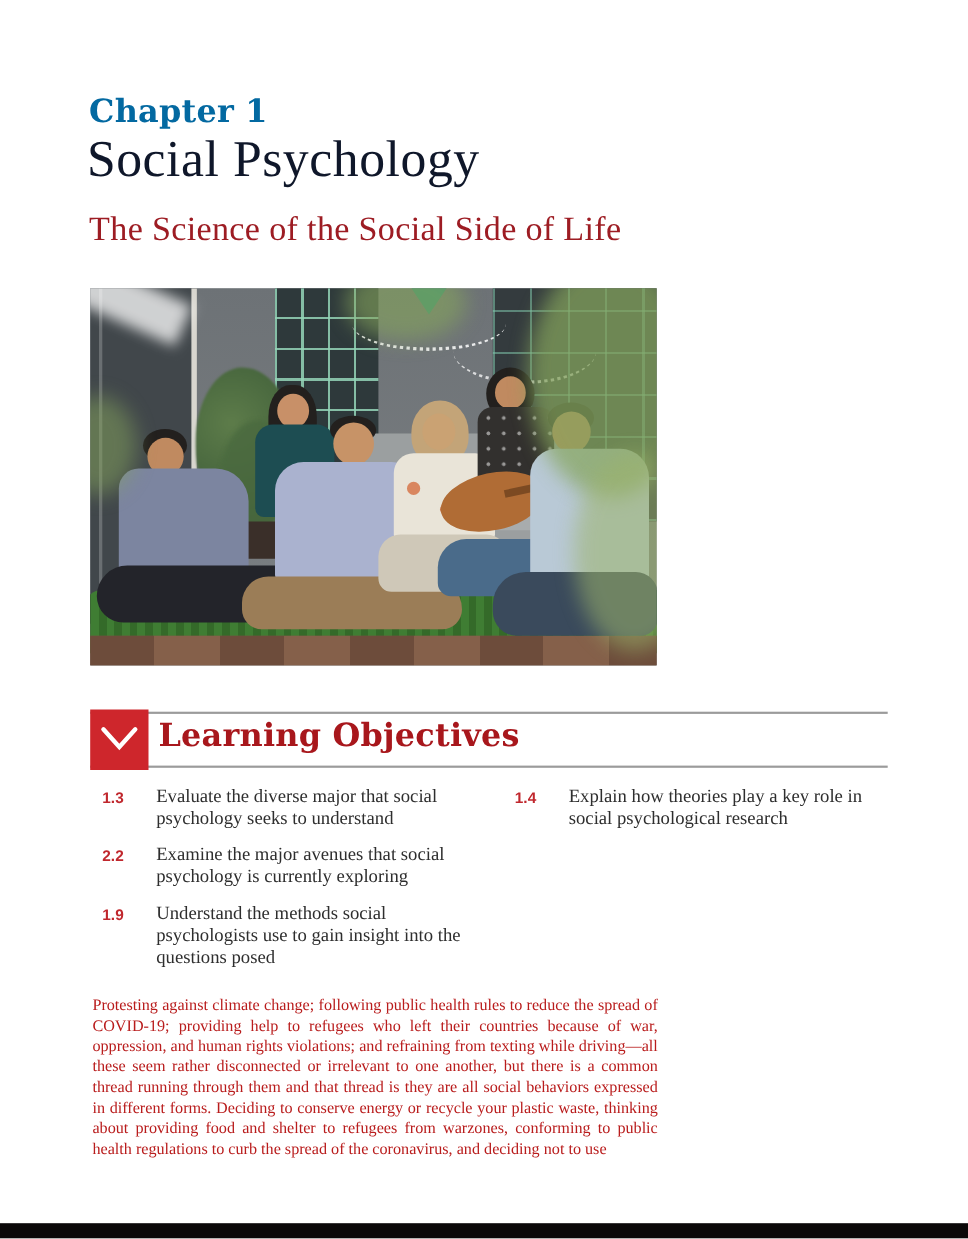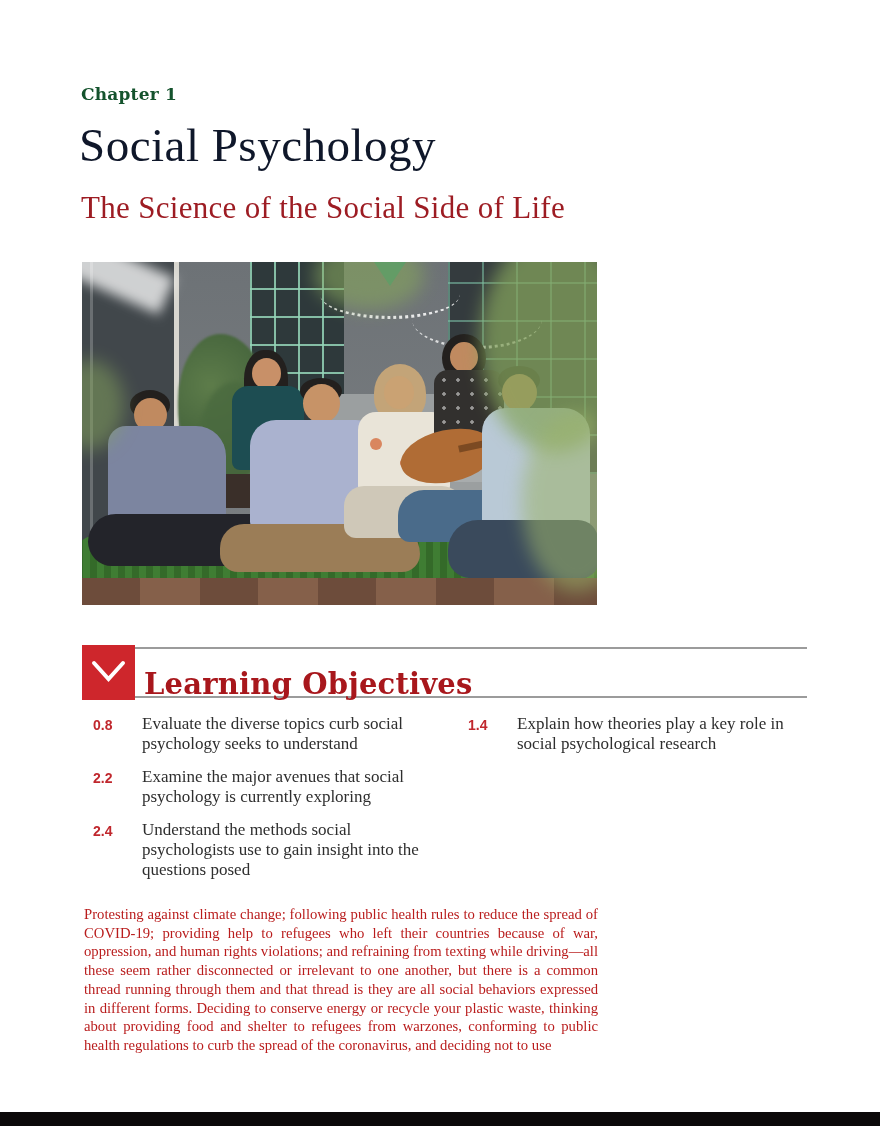--- a/index.html
+++ b/index.html
@@ -6,21 +6,21 @@
   body{
     width:880px;height:1126px;position:relative;background:#ffffff;
     font-family:"Liberation Serif", serif;overflow:hidden;
   }
   .abs{position:absolute;}
 
   
   .kicker{
     left:81px;top:84px;
     font-family:"DejaVu Serif", serif;font-weight:700;
-    font-size:17px;color:#14532d;letter-spacing:.2px;
+    font-size:29px;color:#0369a1;letter-spacing:.2px;
   }
   .title{
     left:79px;top:118px;
     font-family:"Liberation Serif", serif;font-weight:400;
     font-size:47px;color:#0f172a;letter-spacing:.5px;
   }
   .subtitle{
     left:81px;top:190px;
     font-family:"Liberation Serif", serif;font-weight:400;
     font-size:31px;color:#9d1c23;letter-spacing:.3px;
@@ -108,21 +108,21 @@
   .glare{left:-30px;top:-10px;width:120px;height:40px;background:rgba(255,255,255,.75);
     transform:rotate(24deg);filter:blur(6px);}
 
   
   .rule{background:#9b9b9b;height:2px;left:82px;width:725px;}
   .rule-top{top:647px;}
   .rule-bottom{top:696px;}
   .lo-box{left:82px;top:645px;width:53px;height:55px;background:#ce262c;}
   .lo-heading{
     left:144px;top:651px;font-family:"DejaVu Serif", serif;font-weight:700;
-    font-size:29px;color:#a8171c;letter-spacing:.2px;margin-top:16px;
+    font-size:29px;color:#a8171c;letter-spacing:.2px;
   }
   .lo-col{top:714px;width:352px;}
   .lo-col1{left:93px;}
   .lo-col2{left:468px;}
   .lo-item{display:flex;margin-bottom:13px;}
   .lo-num{
     flex:0 0 49px;font-family:"Liberation Sans", sans-serif;font-weight:700;
     font-size:14px;color:#c0272d;padding-top:3px;
   }
   .lo-text{font-size:17px;line-height:20px;color:#2e2e2e;}
@@ -199,29 +199,29 @@
 <div class="abs rule rule-bottom"></div>
 <div class="abs lo-box">
   <svg width="53" height="55" viewBox="0 0 53 55">
     <polyline points="12,18 26.5,34 41,18" fill="none" stroke="#ffffff" stroke-width="4" stroke-linecap="round"></polyline>
   </svg>
 </div>
 <div class="abs lo-heading">Learning Objectives</div>
 
 <div class="abs lo-col lo-col1">
   <div class="lo-item">
-    <span class="lo-num">0.8</span>
-    <span class="lo-text">Evaluate the diverse topics curb social psychology seeks to understand</span>
+    <span class="lo-num">1.3</span>
+    <span class="lo-text">Evaluate the diverse major that social psychology seeks to understand</span>
   </div>
   <div class="lo-item">
     <span class="lo-num">2.2</span>
     <span class="lo-text">Examine the major avenues that social psychology is currently exploring</span>
   </div>
   <div class="lo-item">
-    <span class="lo-num">2.4</span>
+    <span class="lo-num">1.9</span>
     <span class="lo-text">Understand the methods social psychologists use to gain insight into the questions posed</span>
   </div>
 </div>
 
 <div class="abs lo-col lo-col2">
   <div class="lo-item">
     <span class="lo-num">1.4</span>
     <span class="lo-text">Explain how theories play a key role in social psychological research</span>
   </div>
 </div>

